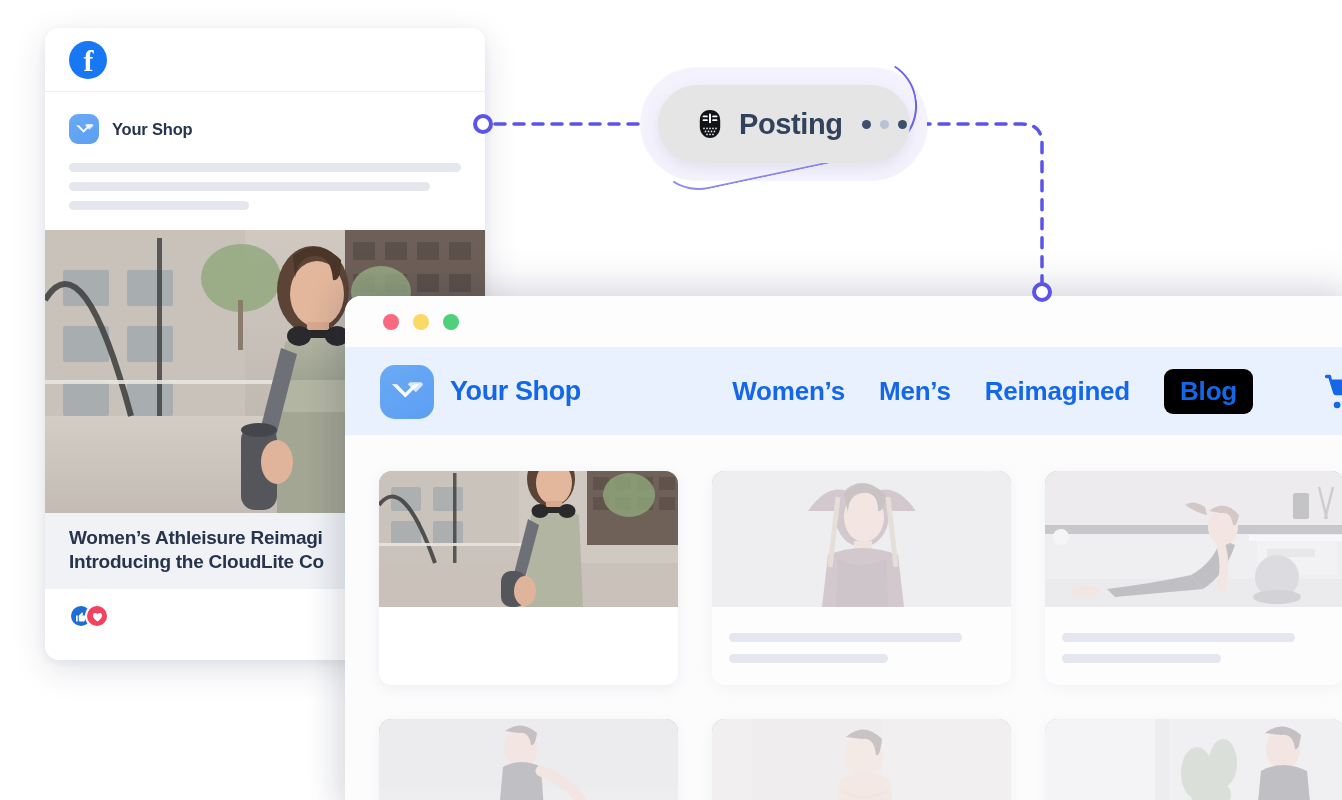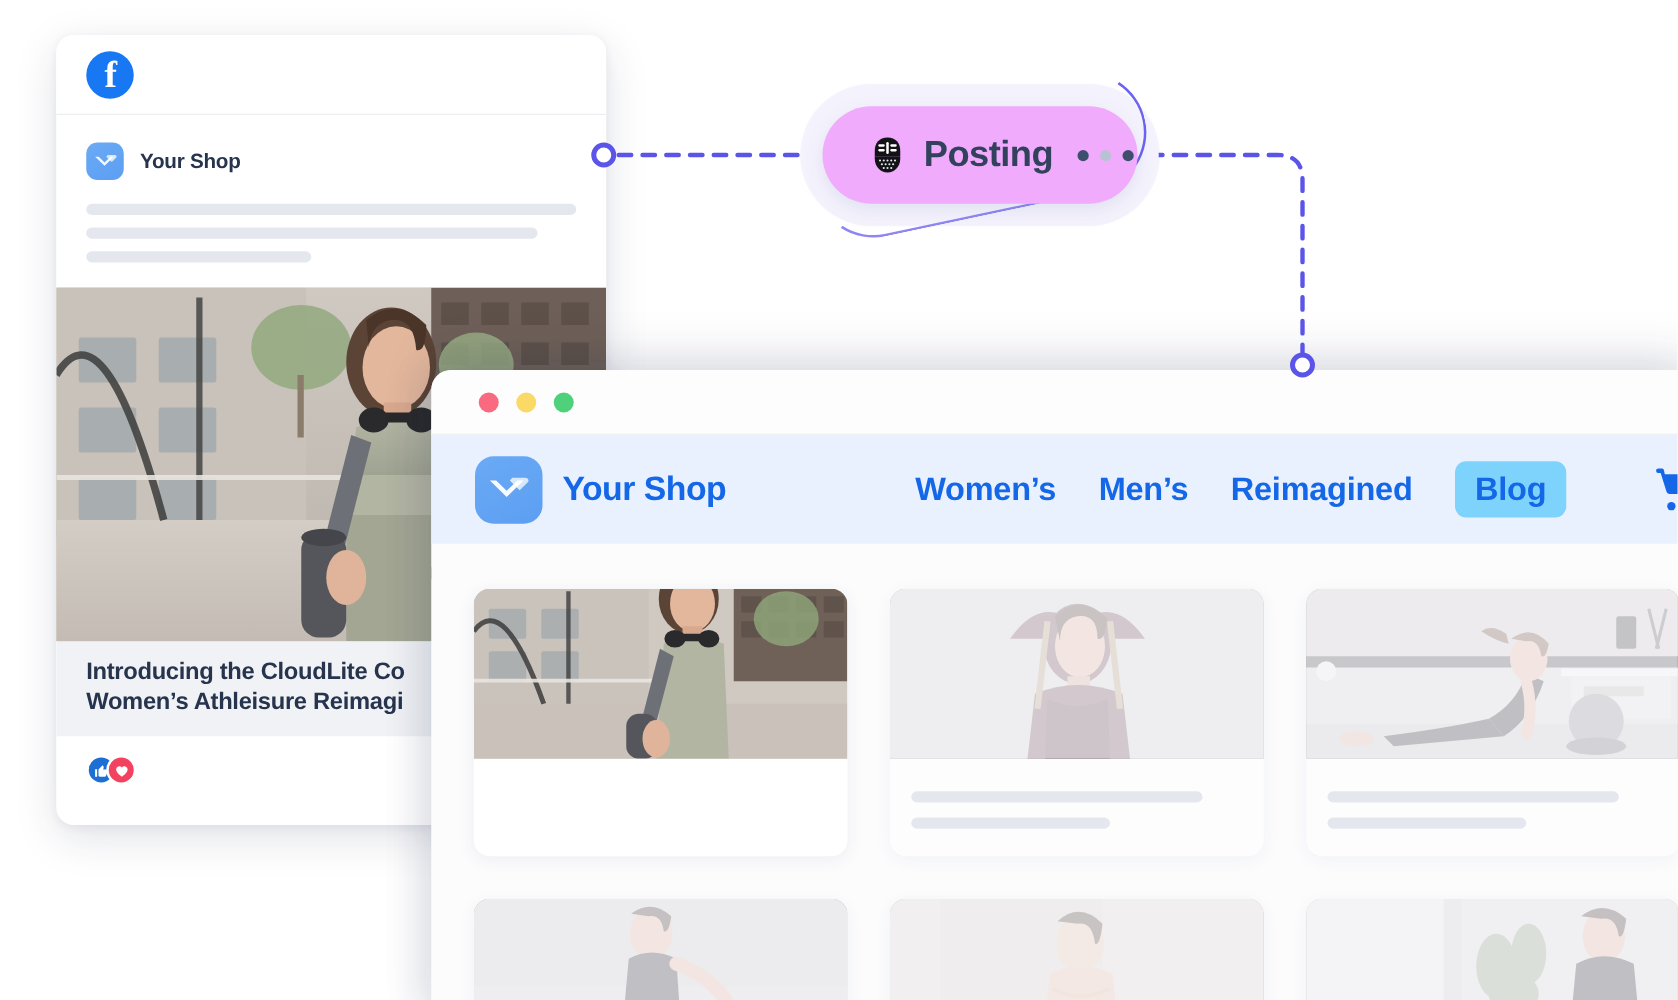--- a/index.html
+++ b/index.html
@@ -127,21 +127,21 @@
     position: absolute; left: 8px; top: 8px; right: 8px; bottom: 8px;
     border-radius: 48px;
     border: 2px solid transparent;
     border-right-color: #6c63f0;
     border-bottom-color: #8e87f3;
     transform: rotate(-12deg);
   }
   .pill-inner {
     position: absolute; left: 17px; top: 17px; right: 17px; bottom: 17px;
     border-radius: 39px;
-    background: #f0abfc;
+    background: #e5e5e5;
     box-shadow: 0 5px 16px rgba(60,60,120,.10);
     display: flex; align-items: center;
     padding-left: 40px;
     gap: 17px;
   }
   .bot-icon { width: 24px; height: 30px; flex: none; }
   .posting-label {
     font-size: 29px; font-weight: bold; color: #32425c;
     letter-spacing: -.4px;
   }
@@ -185,21 +185,21 @@
   .nav-links {
     margin-left: auto;
     display: flex; align-items: center; gap: 34px;
     padding-right: 0px;
   }
   .nav-link {
     font-size: 26px; font-weight: bold; color: #1468e8;
     letter-spacing: -.2px; white-space: nowrap;
   }
   .nav-link.active {
-    background: #7dd3fc;
+    background: #000000;
     padding: 7px 16px;
     border-radius: 9px;
   }
   .cart {
     position: relative;
     margin-left: 34px; margin-right: -14px;
     width: 48px; height: 42px; flex: none;
   }
   .cart svg { width: 42px; height: 42px; fill: #1468e8; }
 
@@ -331,22 +331,22 @@
           <path d="M236 118 L 210 220 L 226 226 L 252 124 Z" fill="#6e7077"></path>
           <rect x="196" y="196" width="36" height="84" rx="14" fill="#55565b"></rect>
           <ellipse cx="214" cy="200" rx="18" ry="7" fill="#45464b"></ellipse>
           <ellipse cx="232" cy="232" rx="16" ry="22" fill="#dfb49a"></ellipse>
           <rect x="300" y="222" width="16" height="13" rx="3" fill="#2e2e30"></rect>
         </g>
       </svg>
     </div>
 
     <div class="fb-linkbox">
+      <div class="fb-headline">Women’s Athleisure Reimagi</div>
       <div class="fb-headline">Introducing the CloudLite Co</div>
-      <div class="fb-headline">Women’s Athleisure Reimagi</div>
     </div>
 
     <div class="fb-reactions">
       <div class="reaction like">
         <svg viewBox="0 0 24 24">
             <path d="M9 21h7.2c.9 0 1.6-.5 1.9-1.3l2.3-5.4c.1-.2.1-.5.1-.7v-1.4c0-1.1-.9-2-2-2h-4.5l.7-3.3v-.3c0-.4-.2-.8-.4-1.1L13.1 4 7.6 9.6c-.4.3-.6.8-.6 1.3V19c0 1.1.9 2 2 2zM2 10h3v11H2z"></path>
           </svg>
       </div>
       <div class="reaction love">
         <svg viewBox="0 0 24 24">

